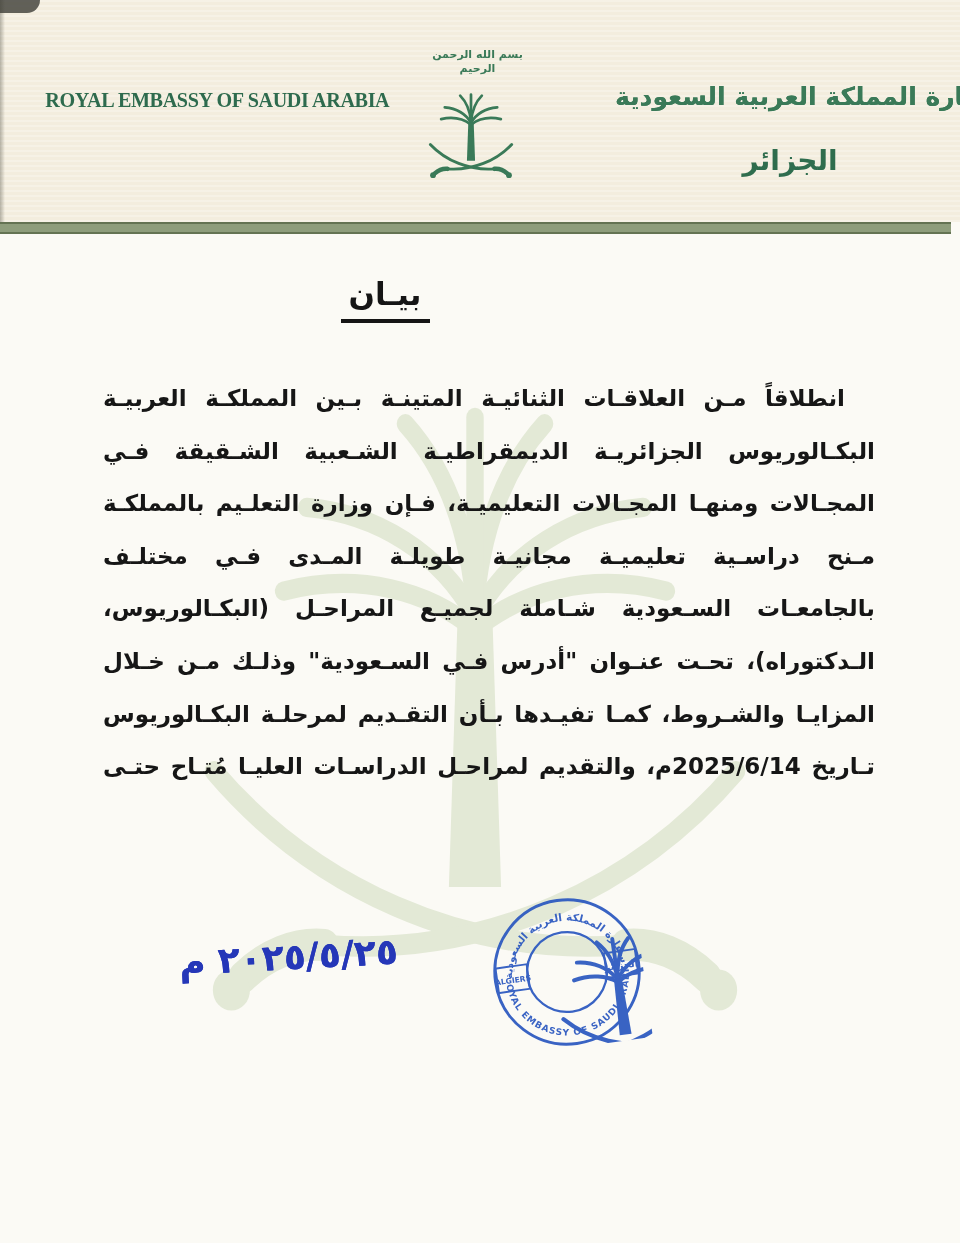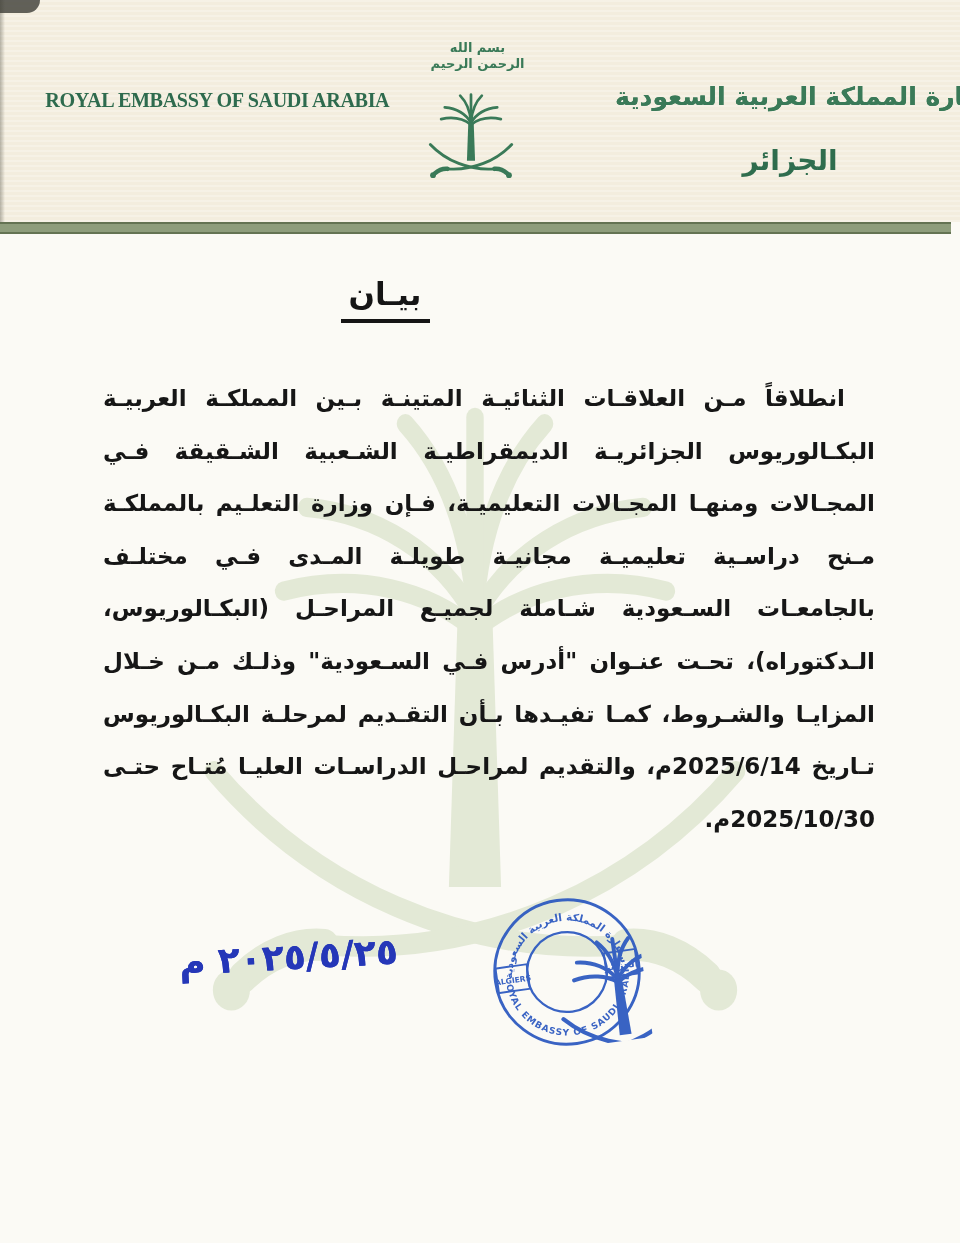--- a/index.html
+++ b/index.html
@@ -22,22 +22,22 @@
     position:absolute; top:0; left:0; width:5px; height:230px;
     background:linear-gradient(90deg,rgba(60,60,50,.35),rgba(0,0,0,0));
   }
   .embassy-en{
     position:absolute; left:40px; top:88px; width:265px; text-align:center;
     color:#2e6b4e; font-family:"Liberation Serif", serif; font-weight:bold;
   }
   .embassy-en .l1{font-size:21px; letter-spacing:-.4px; transform:scaleX(.96); white-space:nowrap;}
   .embassy-en .l2{font-size:23px; letter-spacing:1px; margin-top:11px;}
   .bismillah{
-    position:absolute; left:425px; top:40px; width:105px; text-align:center;
-    color:#3a7a58; font-weight:bold; font-size:13px; line-height:1.25;
+    position:absolute; left:425px; top:48px; width:105px; text-align:center;
+    color:#3a7a58; font-weight:bold; font-size:11px; line-height:1.25;
   }
   .header-emblem{position:absolute; left:420px; top:92px; width:102px; height:104px; color:#3a7a58;}
   .header-emblem svg{width:100%; height:100%;}
   .embassy-ar{
     position:absolute; left:615px; top:82px; width:330px; text-align:center;
     color:#3a7a58; font-weight:bold; font-size:25px; white-space:nowrap;
     text-shadow:0 0 .4px #3a7a58;
   }
   .city-ar{
     position:absolute; left:700px; top:144px; width:180px; text-align:center;
@@ -137,21 +137,20 @@
 
   <div class="body-text">
     <div class="line first">انطلاقاً مـن العلاقـات الثنائيـة المتينـة بـين المملكـة العربيـة السـعودية</div>
     <div class="line">البكـالوريوس الجزائريـة الديمقراطيـة الشـعبية الشـقيقة فـي مختلـف</div>
     <div class="line">المجـالات ومنهـا المجـالات التعليميـة، فـإن وزارة التعلـيم بالمملكـة تتـيح</div>
     <div class="line">مـنح دراسـية تعليميـة مجانيـة طويلـة المـدى فـي مختلـف التخصصـات</div>
     <div class="line">بالجامعـات السـعودية شـاملة لجميـع المراحـل (البكـالوريوس، الماجسـتير،</div>
     <div class="line">الـدكتوراه)، تحـت عنـوان "أدرس فـي السـعودية" وذلـك مـن خـلال الموقـع</div>
     <div class="line">المزايـا والشـروط، كمـا تفيـدها بـأن التقـديم لمرحلـة البكـالوريوس مُتـاح حتى</div>
     <div class="line">تـاريخ 2025/6/14م، والتقديم لمراحـل الدراسـات العليـا مُتـاح حتـى تـاريخ</div>
-    <div class="line last">2025/10/30م.</div>
   </div>
 
   <div class="handwriting">٢٠٢٥/٥/٢٥ م</div>
 
   <div class="stamp">
     <svg viewBox="0 0 160 160">
       <defs>
         <path id="arcTop" d="M 22 84 A 58 58 0 0 1 138 84"></path>
         <path id="arcBottom" d="M 15 82 A 65 65 0 0 0 145 82"></path>
       </defs>

